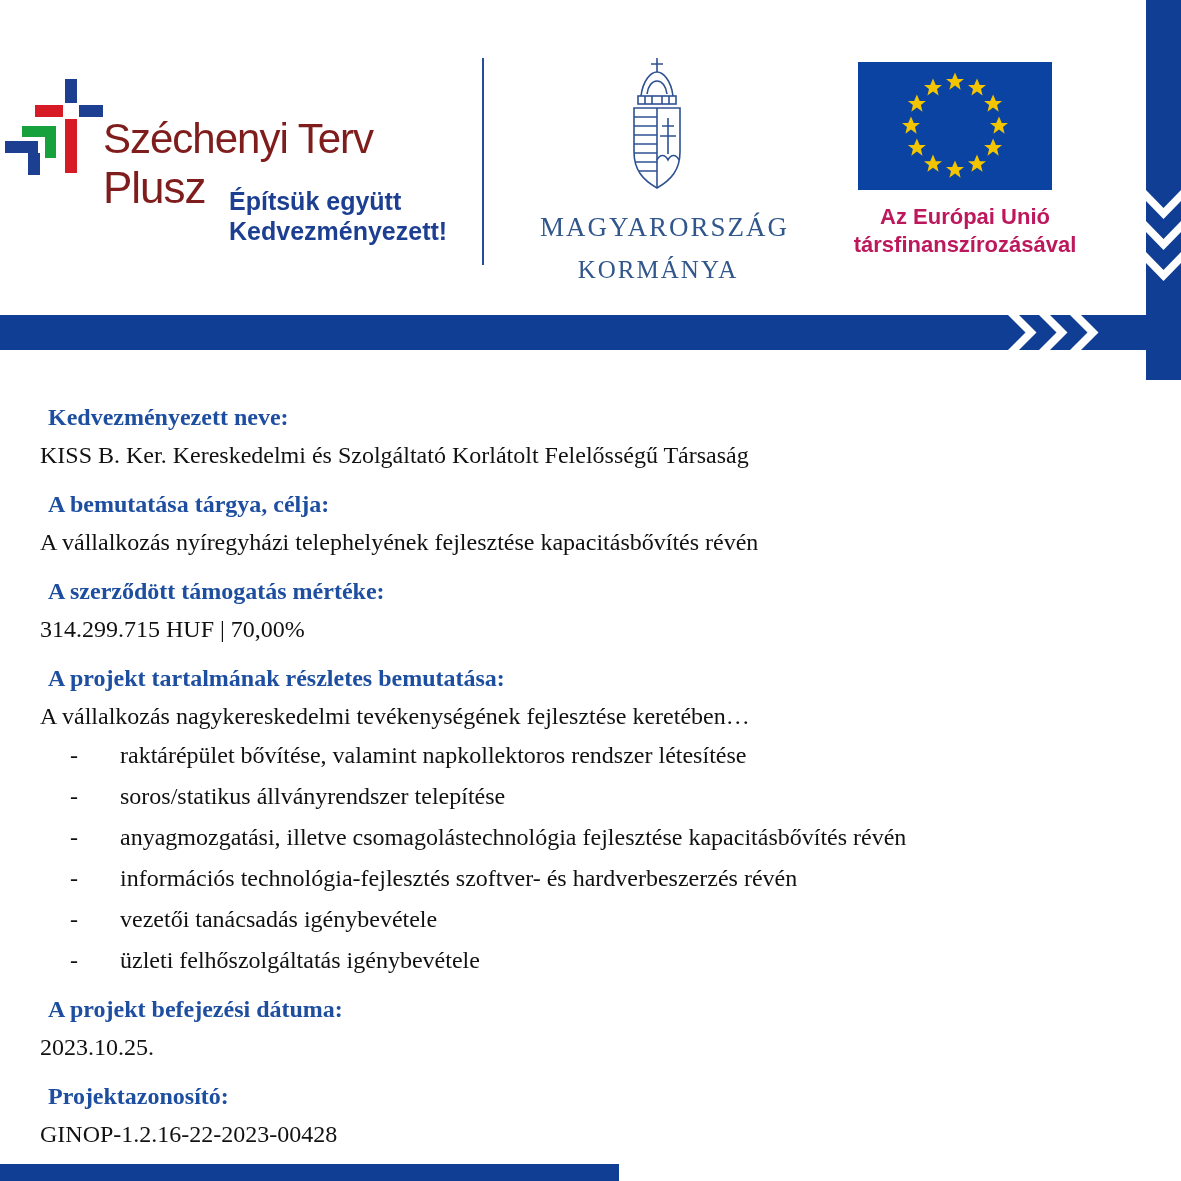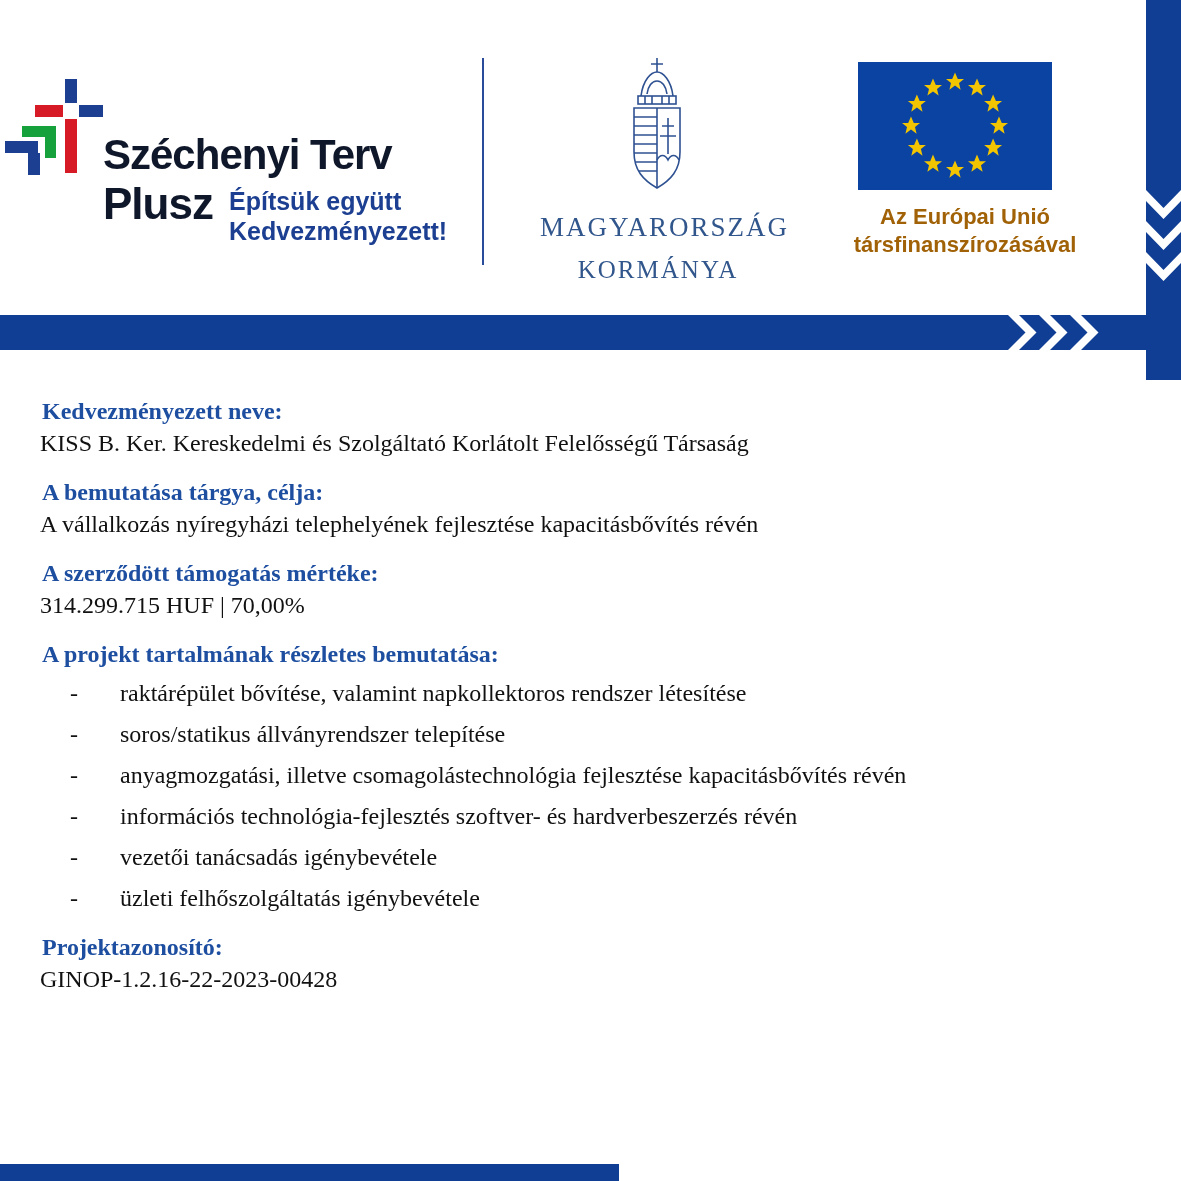--- a/index.html
+++ b/index.html
@@ -4,44 +4,44 @@
 <style>
   html,body{margin:0;padding:0;}
   body{background:#ffffff;font-family:"Liberation Serif",serif;}
   .page{position:relative;width:1181px;height:1181px;background:#ffffff;overflow:hidden;}
 
   
   .header{position:absolute;top:0;left:0;width:1181px;height:390px;}
   .bars-svg{position:absolute;top:0;left:0;}
 
   .szt-logo-mark{position:absolute;left:3px;top:75px;}
-  .szt-text{position:absolute;left:103px;top:134px;color:#0f172a;
-            font-family:"Liberation Sans",sans-serif;font-weight:bold;line-height:1;}
+  .szt-text{position:absolute;left:103px;top:118px;color:#7f1d1d;
+            font-family:"Liberation Sans",sans-serif;font-weight:normal;line-height:1;}
   .szt-line1{font-size:42px;letter-spacing:-1px;}
   .szt-line2{font-size:44px;margin-top:6px;letter-spacing:-1px;}
   .szt-tagline{position:absolute;left:229px;top:186px;color:#1c3f92;
                font-family:"Liberation Sans",sans-serif;font-weight:bold;
                font-size:25px;line-height:30px;}
   .logo-sep{position:absolute;left:482px;top:58px;width:2px;height:207px;background:#2a4b9a;}
 
   .arms{position:absolute;left:619px;top:56px;}
   .gov-name{position:absolute;left:540px;top:198px;width:236px;text-align:center;
             color:#31568c;font-family:"Liberation Serif",serif;line-height:1;}
   .gov-line1{font-size:27px;letter-spacing:2px;margin-top:16px;}
   .gov-line2{font-size:25px;letter-spacing:2px;margin-top:16px;}
 
   .eu-flag{position:absolute;left:858px;top:62px;}
   .eu-text{position:absolute;left:833px;top:203px;width:264px;text-align:center;
-           color:#a16207;font-family:"Liberation Sans",sans-serif;font-weight:600;
+           color:#be185d;font-family:"Liberation Sans",sans-serif;font-weight:600;
            font-size:22px;line-height:28px;}
 
   
   .content{position:absolute;top:394px;left:40px;width:1080px;color:#111;}
   .section{margin-bottom:19px;}
-  .section h2{margin:2px;font-size:24px;line-height:30px;color:#1d4ea0;
+  .section h2{margin:8px;font-size:24px;line-height:30px;color:#1d4ea0;
               font-family:"Liberation Serif",serif;font-weight:bold;}
   .section p{margin:0;font-size:24px;line-height:30px;color:#111;}
   ul.details{list-style:none;margin:9px 0 0 0;padding:0;}
   ul.details li{position:relative;padding-left:80px;font-size:24px;line-height:30px;
                 margin-bottom:11px;color:#111;}
   ul.details li .dash{position:absolute;left:30px;top:0;}
 
   .bottom-bar{position:absolute;left:0;bottom:0;width:619px;height:17px;background:#103e94;}
 </style>
 </head>
@@ -151,30 +151,35 @@
       <p>A vállalkozás nyíregyházi telephelyének fejlesztése kapacitásbővítés révén</p>
     </div>
 
     <div class="section">
       <h2>A szerződött támogatás mértéke:</h2>
       <p>314.299.715 HUF | 70,00%</p>
     </div>
 
     <div class="section">
       <h2>A projekt tartalmának részletes bemutatása:</h2>
+      <p>A vállalkozás nagykereskedelmi tevékenységének fejlesztése keretében…</p>
       <ul class="details">
         <li><span class="dash">-</span><span>raktárépület bővítése, valamint napkollektoros rendszer létesítése</span></li>
         <li><span class="dash">-</span><span>soros/statikus állványrendszer telepítése</span></li>
         <li><span class="dash">-</span><span>anyagmozgatási, illetve csomagolástechnológia fejlesztése kapacitásbővítés révén</span></li>
         <li><span class="dash">-</span><span>információs technológia-fejlesztés szoftver- és hardverbeszerzés révén</span></li>
         <li><span class="dash">-</span><span>vezetői tanácsadás igénybevétele</span></li>
         <li><span class="dash">-</span><span>üzleti felhőszolgáltatás igénybevétele</span></li>
       </ul>
     </div>
 
+    <div class="section">
+      <h2>A projekt befejezési dátuma:</h2>
+      <p>2023.10.25.</p>
+    </div>
 
     <div class="section">
       <h2>Projektazonosító:</h2>
       <p>GINOP-1.2.16-22-2023-00428</p>
     </div>
 
   </div>
 
   <div class="bottom-bar"></div>
 </div>

